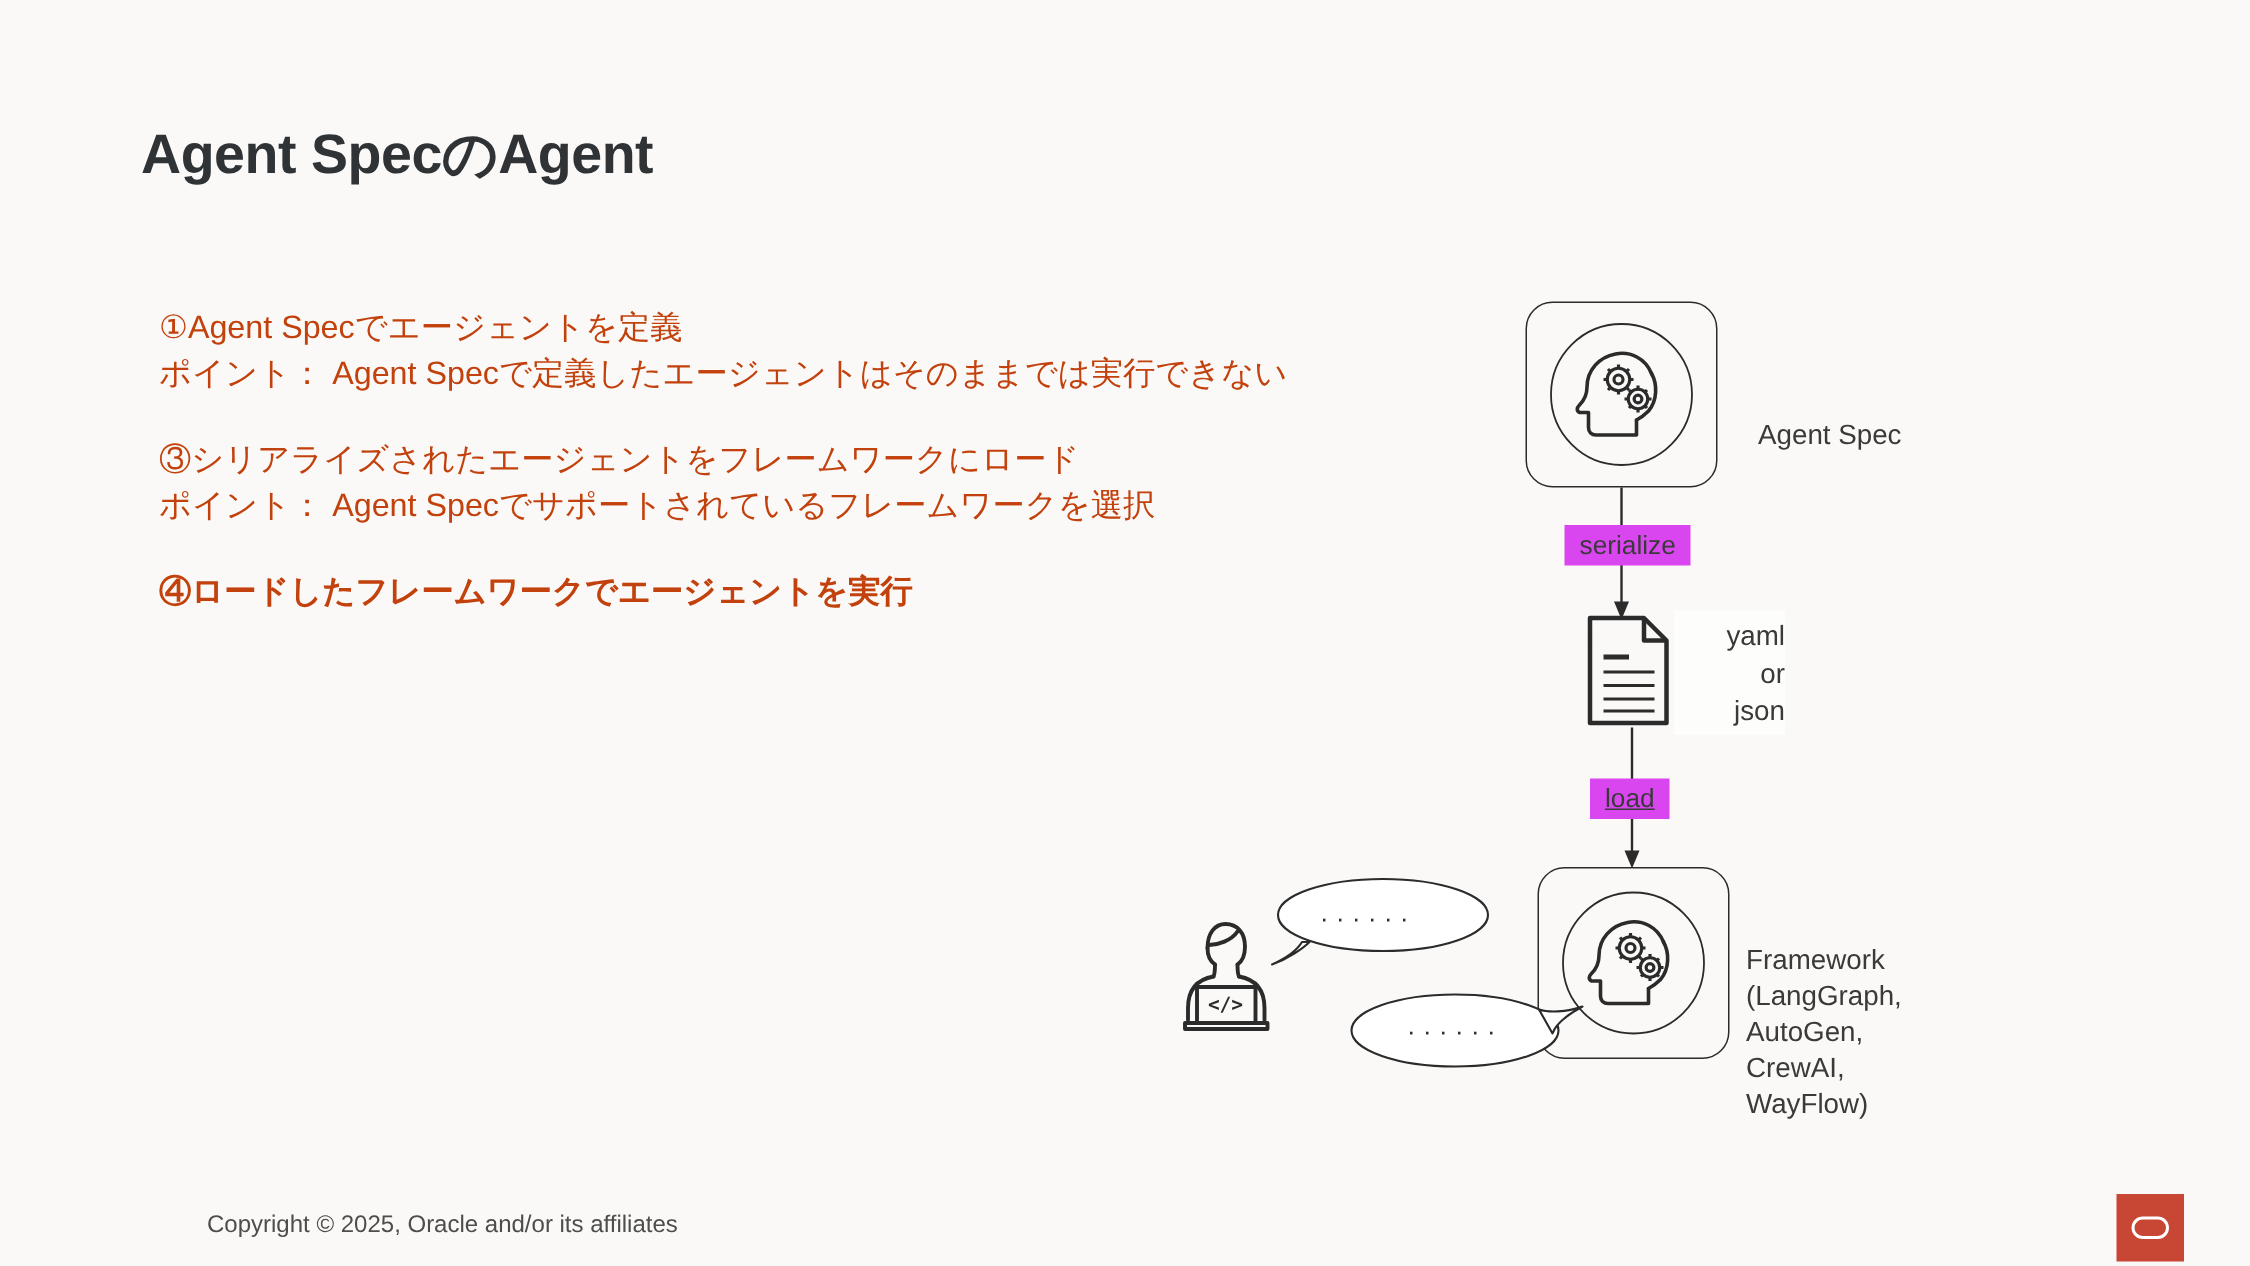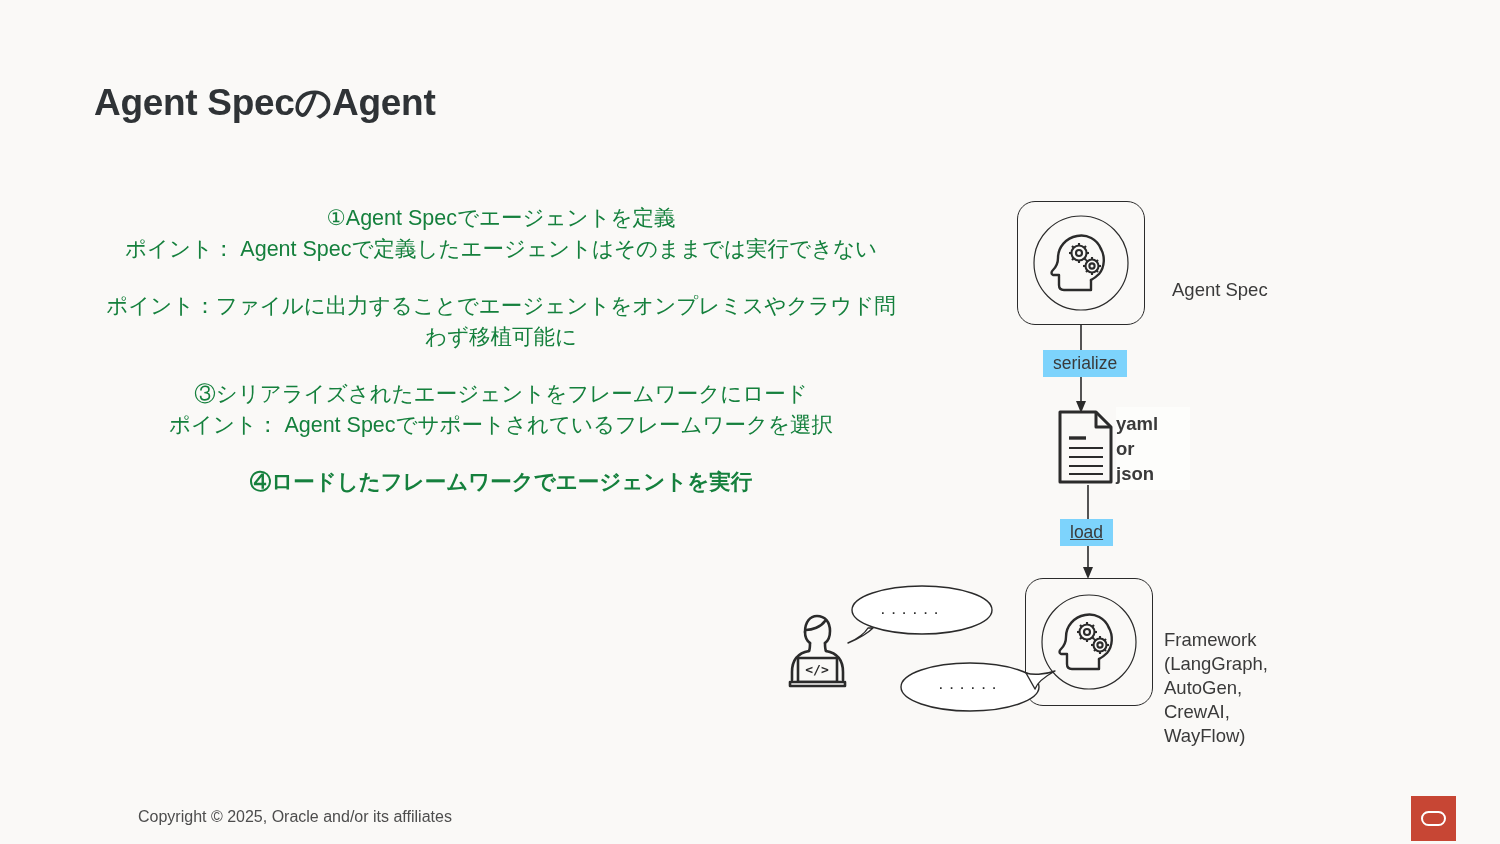--- a/index.html
+++ b/index.html
@@ -42,23 +42,22 @@
     top: 203px;
     width: 790px;
   }
   .para {
     margin-bottom: 26px;
   }
   .para:last-child { margin-bottom: 0; font-weight: bold; }
   .line {
     font-size: 21.5px;
     line-height: 31px;
-    color: #15803d;
+    color: #c2410c;
     white-space: nowrap;
-    text-align: center;
   }
   .line.wrap { white-space: normal; }
 
   
   .diagram {
     position: absolute;
     left: 760px;
     top: 185px;
     width: 580px;
     height: 540px;
@@ -107,21 +106,21 @@
   #framework-label {
     left: 404px;
     top: 408px;
     width: 160px;
     text-align: left;
   }
 
   
   .edge-label {
     position: absolute;
-    background: #7dd3fc;
+    background: #d946ef;
     font-size: 17.5px;
     color: #3a3a3a;
     padding: 3px 10px;
     white-space: nowrap;
   }
   #serialize-label {
     left: 283px;
     top: 165px;
   }
   #load-label {
@@ -134,27 +133,26 @@
   #file-icon {
     position: absolute;
     left: 296px;
     top: 224px;
   }
   #file-label {
     position: absolute;
     left: 356px;
     top: 222px;
     width: 74px;
-    text-align: left;
+    text-align: right;
     background: #fdfdfb;
     font-size: 18.5px;
     line-height: 25px;
     color: #3a3a3a;
     padding: 4px 0;
-    font-weight: bold;
   }
 
   
   #dev-icon {
     position: absolute;
     left: 25px;
     top: 425px;
   }
   #bubble-top {
     position: absolute;
@@ -218,21 +216,20 @@
   <div class="slide-title">Agent SpecのAgent</div>
 
   <div class="body-block">
 
     <div class="para">
       <div class="line">①Agent Specでエージェントを定義</div>
       <div class="line">ポイント： Agent Specで定義したエージェントはそのままでは実行できない</div>
     </div>
 
     <div class="para">
-      <div class="line wrap">ポイント：ファイルに出力することでエージェントをオンプレミスやクラウド問わず移植可能に</div>
     </div>
 
     <div class="para">
       <div class="line">③シリアライズされたエージェントをフレームワークにロード</div>
       <div class="line">ポイント： Agent Specでサポートされているフレームワークを選択</div>
     </div>
 
     <div class="para">
       <div class="line">④ロードしたフレームワークでエージェントを実行</div>
     </div>

